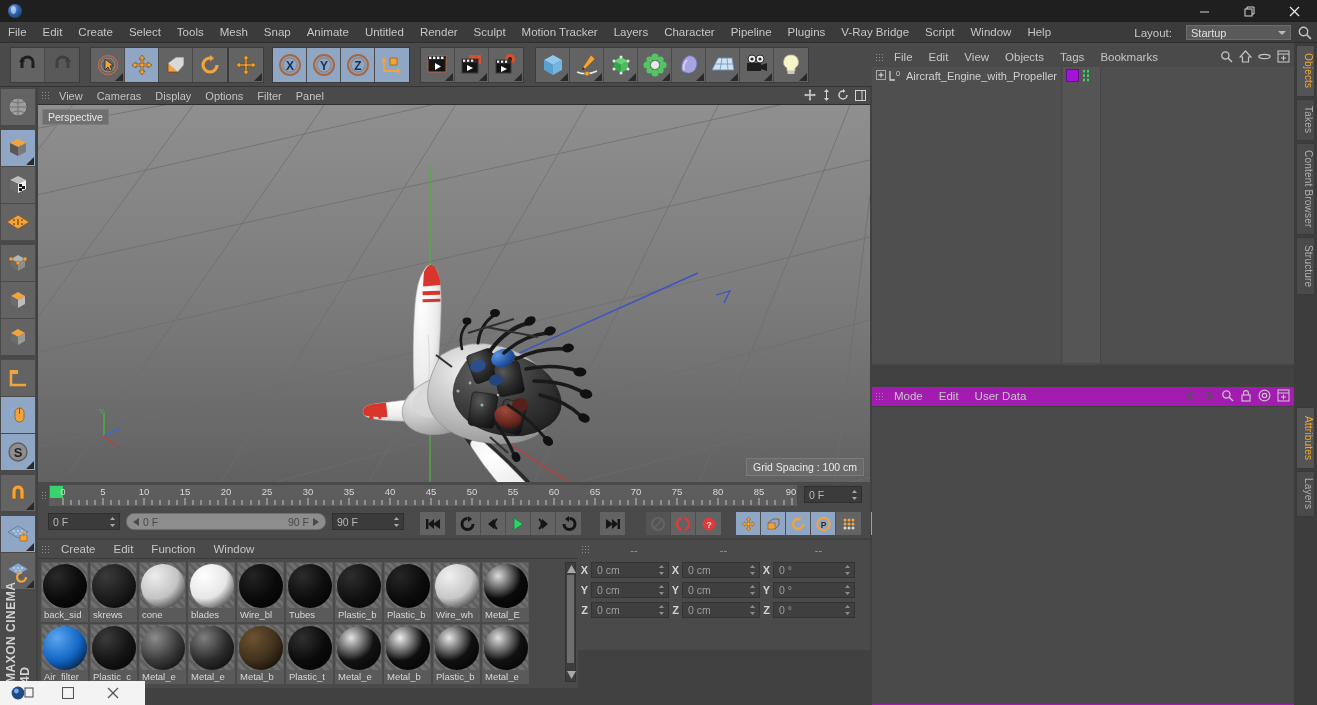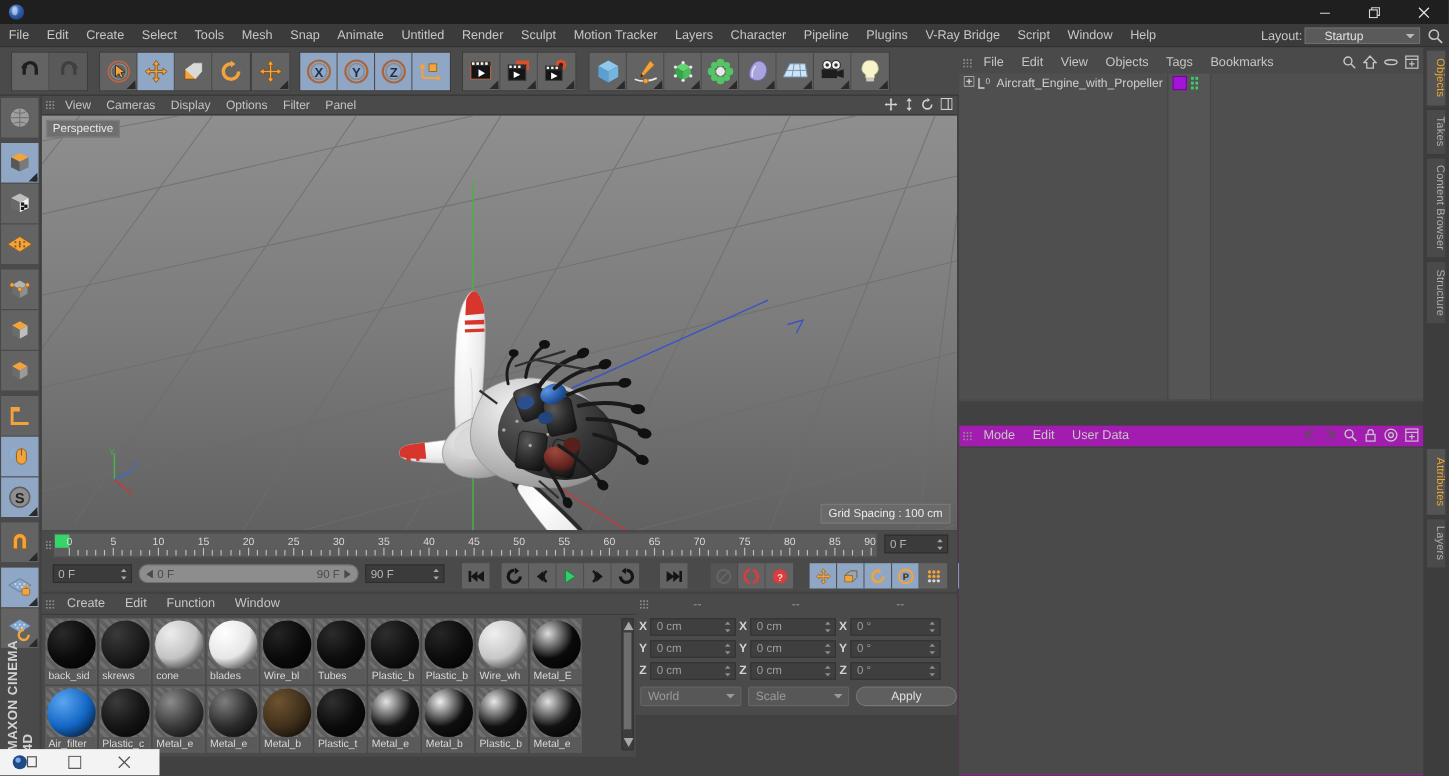--- a/index.html
+++ b/index.html
@@ -37,25 +37,25 @@
   }
   .winbtn svg { display: block; }
 
   
   .menubar {
     position: absolute; left: 0; top: 22px; width: 1317px; height: 21px;
     background: #3b3b3b; display: flex; align-items: center;
     border-bottom: 1px solid #2e2e2e;
   }
   .menuitem { padding: 0 8px; height: 21px; line-height: 21px; font-size: 11.5px; color: #c6c6c6; white-space: nowrap; }
-  .layoutzone { position: absolute; right: 26px; top: 0; height: 21px; display: flex; align-items: center; gap: 2px; }
+  .layoutzone { position: absolute; right: 26px; top: 0; height: 21px; display: flex; align-items: center; gap: 14px; }
   .layoutlabel { font-size: 11.5px; color: #c6c6c6; }
   .layoutsel {
     width: 105px; height: 15px; background: #5a5a5a; border: 1px solid #6d6d6d;
-    display: flex; align-items: center; padding: 0 17px; font-size: 11px; color: #e0e0e0;
+    display: flex; align-items: center; padding: 0 4px; font-size: 11px; color: #e0e0e0;
     position: relative;
   }
   .layoutsel .arrow {
     position: absolute; right: 4px; top: 50%; margin-top: -2px;
     border-left: 4px solid transparent; border-right: 4px solid transparent;
     border-top: 4px solid #b9b9b9;
   }
   .topsearch { position: absolute; right: 4px; top: 3px; width: 16px; height: 16px; }
 
   
@@ -1310,31 +1310,20 @@
       </div>
       <span class="axlbl">Z</span>
       <div class="cfield cf3">
         <span>0 °</span>
         <span class="spin"><svg width="7" height="10" viewBox="0 0 7 10">
               <path d="M3.5 0 L6 3 H1 Z M3.5 10 L6 7 H1 Z" fill="#8d8d8d"></path>
             </svg></span>
       </div>
     </div>
 
-    <div class="coordbtns">
-      <div class="csel" style="width:92px">
-        <span>World</span>
-        <span class="arrow"></span>
-      </div>
-      <div class="csel" style="width:92px">
-        <span>Scale</span>
-        <span class="arrow"></span>
-      </div>
-      <div class="applybtn">Apply</div>
-    </div>
   </div>
 
   <div class="objwrap">
     <div class="objmenu">
       <div class="grip">
           <i></i>
         </div>
       <div class="omitem">File</div>
       <div class="omitem">Edit</div>
       <div class="omitem">View</div>

